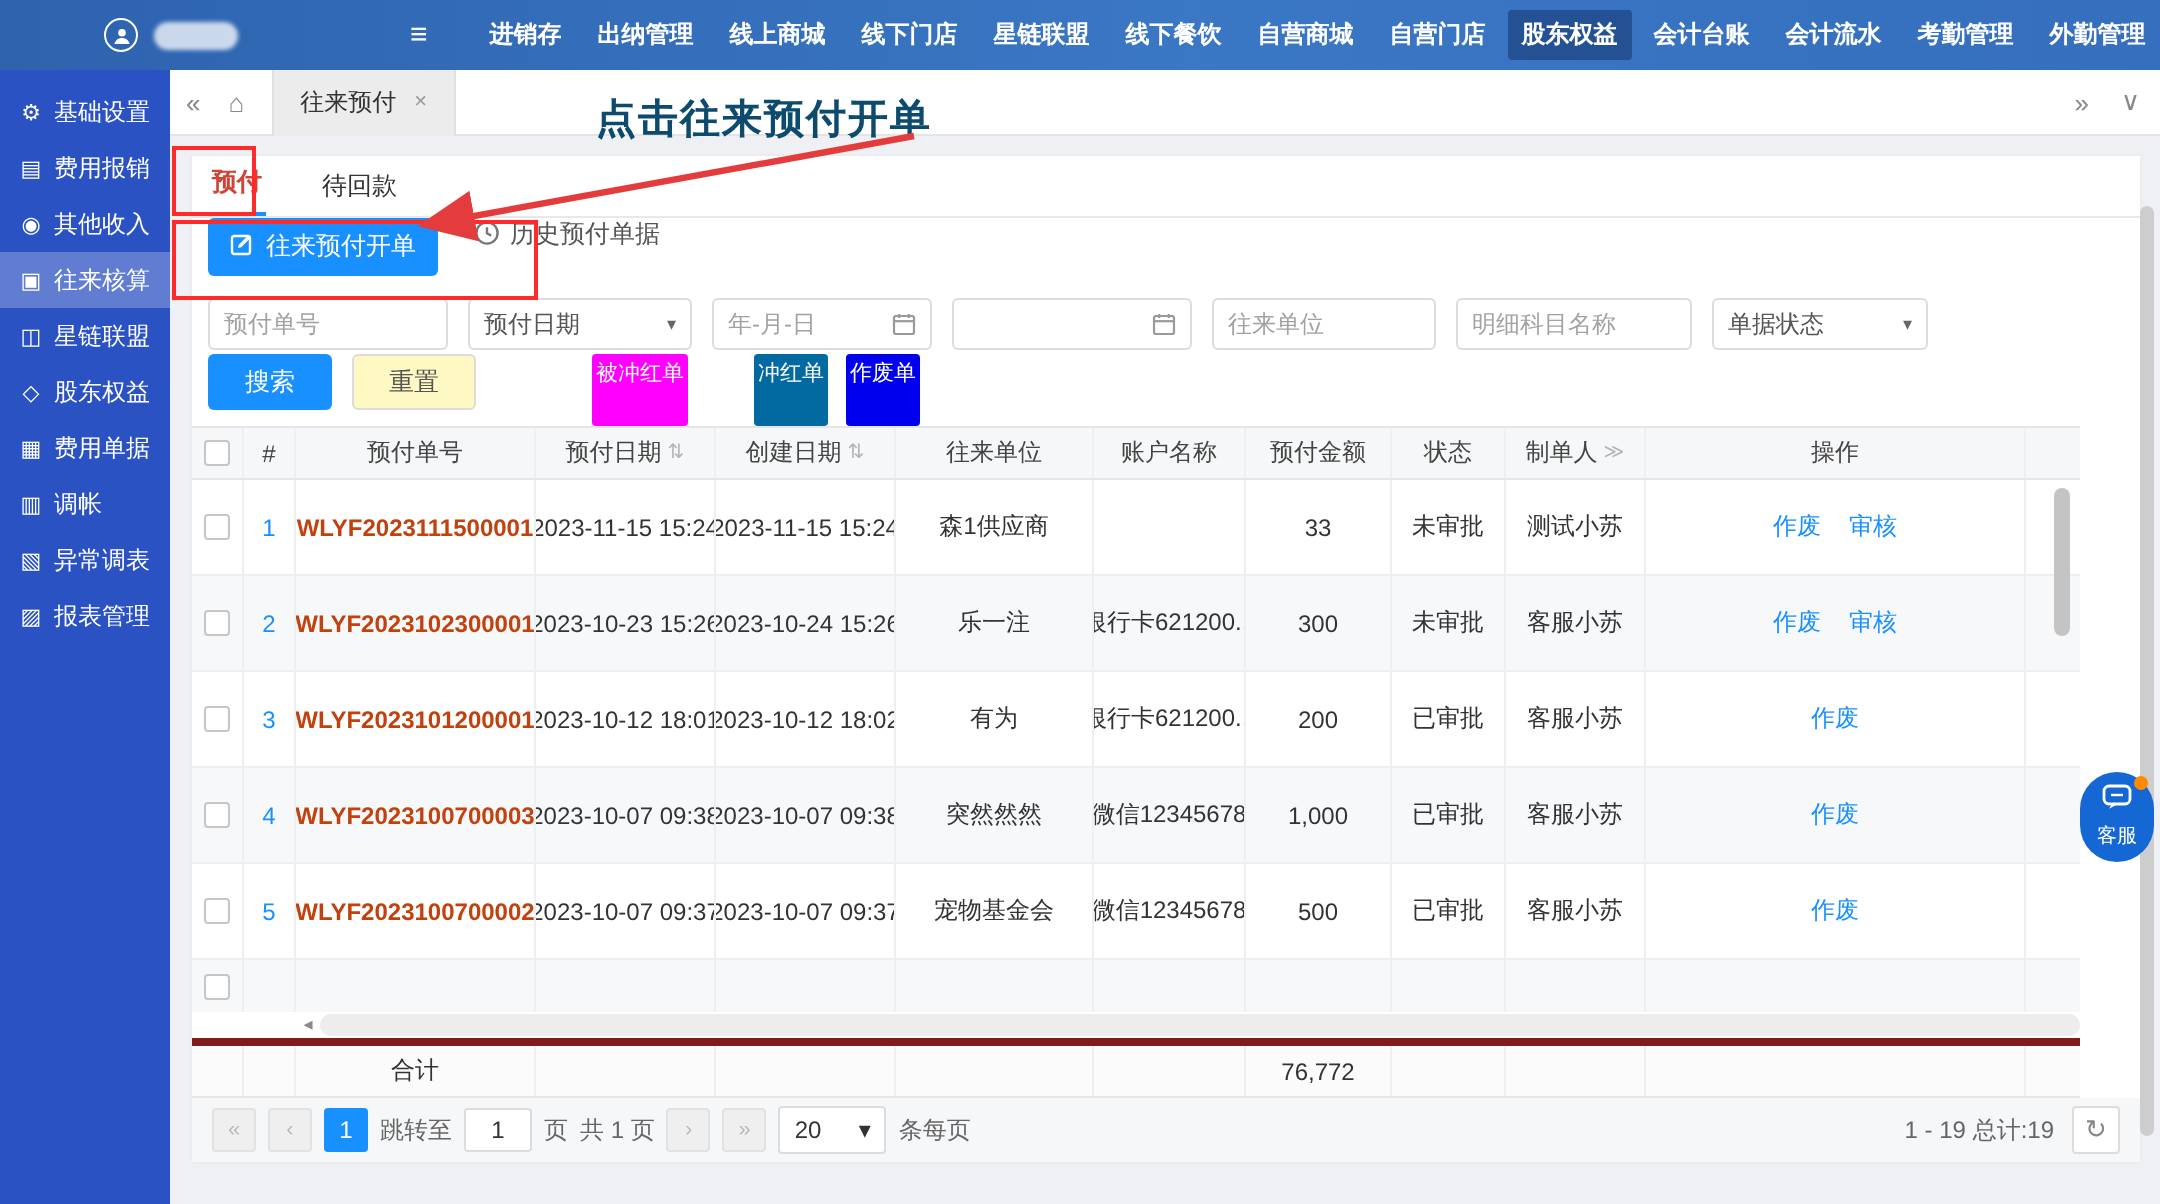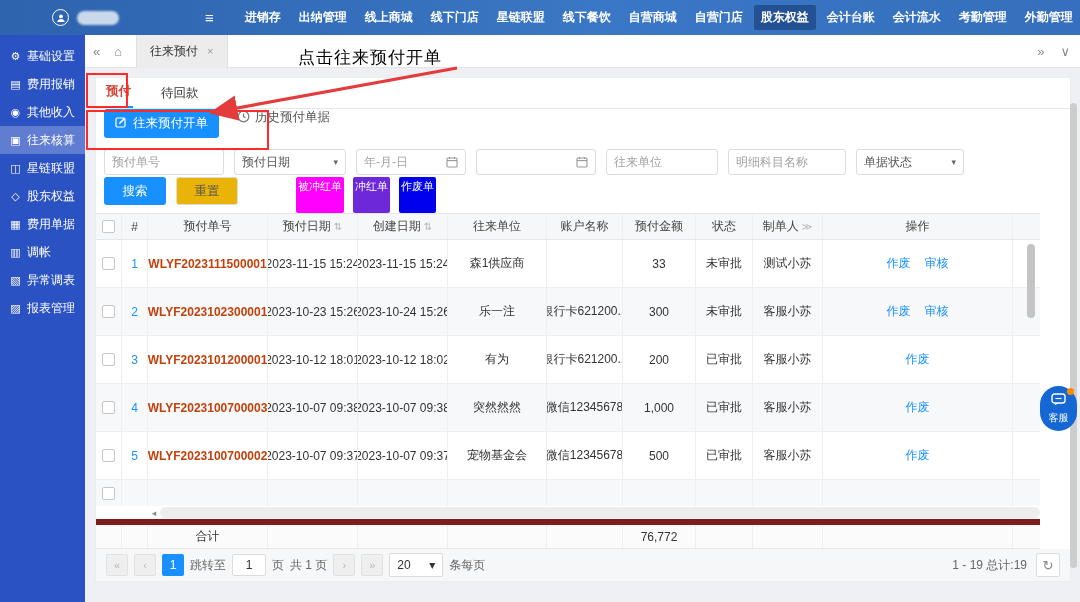--- a/index.html
+++ b/index.html
@@ -59,21 +59,21 @@
   .filters { height: 28px; display: flex; gap: 10px; padding-left: 8px; }
   .field { height: 26px; border: 1px solid #dcdcdc; border-radius: 3px; background: #fff;
     display: flex; align-items: center; justify-content: space-between;
     padding: 0 7px; font-size: 12px; color: #a2a2a2; cursor: text; }
   .field .sel-caret { color: #666; font-size: 9px; }
   .field svg { flex: none; }
 
   .actions { height: 36px; display: flex; gap: 10px; padding-left: 8px; }
   .btn-search { width: 62px; height: 28px; background: #1890ff; color: #fff; border: none;
     border-radius: 3px; font-size: 12.5px; cursor: pointer; font-family: inherit; }
-  .btn-reset { width: 62px; height: 28px; background: #eab308; color: #555;
+  .btn-reset { width: 62px; height: 28px; background: #fef9c3; color: #555;
     border: 1px solid #dcdcdc; border-radius: 3px; font-size: 12.5px; cursor: pointer; font-family: inherit; }
   .legend { display: flex; gap: 9px; margin-left: 48px; }
   .badge { color: #fff; font-size: 11px; padding: 2px 2px; border-radius: 2px; white-space: nowrap; }
 
   
   .tablewrap { position: relative; width: 944px; }
   .trow { display: grid;
     grid-template-columns: 26px 26px 120px 90px 90px 99px 76px 73px 57px 70px 190px 1fr;
     align-items: center; }
   .trow > div { height: 100%; display: flex; align-items: center; justify-content: center;
@@ -95,21 +95,21 @@
   .op-link { color: #1890ff; cursor: pointer; margin: 0 7px; }
   .vscroll { position: absolute; left: 931px; top: 31px; width: 8px; height: 74px;
     background: #c4c4c4; border-radius: 4px; cursor: pointer; }
 
   .hscroll-row { height: 13px; display: flex; align-items: center; width: 944px; }
   .hscroll-spacer { width: 52px; height: 100%; background: #fff; }
   .hs-arrow { width: 12px; color: #8a8a8a; font-size: 9px; text-align: center; cursor: pointer; }
   .hscroll-track { flex: 1; height: 11px; background: #ededed; border-radius: 6px; }
   .hscroll-thumb { width: 99%; height: 11px; background: #b5b5b5; border-radius: 6px; cursor: pointer; }
 
-  .total-row { height: 30px; background: #fbfbfb; border-top: 6px solid #7f1d1d;
+  .total-row { height: 30px; background: #fbfbfb; border-top: 4px solid #7f1d1d;
     border-bottom: 1px solid #e6e6e6; width: 944px; }
   .total-row > div { color: #333; }
 
   
   .pager { height: 32px; background: #f6f7f8; display: flex; align-items: center;
     gap: 6px; padding: 0 10px; font-size: 12px; color: #666; }
   .pg-btn { width: 22px; height: 22px; background: #efefef; border: 1px solid #e2e2e2;
     border-radius: 2px; color: #b9b9b9; display: flex; align-items: center;
     justify-content: center; font-size: 11px; cursor: pointer; }
   .pg-cur { width: 22px; height: 22px; background: #1890ff; border-radius: 2px; color: #fff;
@@ -123,21 +123,21 @@
   .pg-refresh { width: 24px; height: 24px; border: 1px solid #dcdcdc; border-radius: 2px;
     background: #fff; display: flex; align-items: center; justify-content: center;
     color: #888; font-size: 13px; cursor: pointer; }
 
   .page-scrollbar { position: absolute; right: 3px; top: 68px; width: 7px; height: 465px;
     background: #cdcdcd; border-radius: 4px; cursor: pointer; }
 
   
   .anno { position: absolute; z-index: 40; pointer-events: none; }
   .anno-box { border: 2px solid #ff2a2a; }
-  .anno-text { color: #000000; font-size: 17px; font-weight: normal; letter-spacing: 1px; white-space: nowrap; }
+  .anno-text { color: #0c4a6e; font-size: 20px; font-weight: bold; letter-spacing: 1px; white-space: nowrap; }
 
   .float-cs { position: absolute; left: 1040px; top: 386px; width: 37px; height: 45px;
     background: #1567d3; border-radius: 19px; z-index: 45; display: flex; flex-direction: column;
     align-items: center; justify-content: center; gap: 1px; cursor: pointer; }
   .float-cs .cs-label { color: #fff; font-size: 10px; }
   .float-cs .cs-dot { position: absolute; right: 3px; top: 2px; width: 7px; height: 7px;
     background: #ff8a00; border-radius: 50%; }
 </style>
 </head>
 <body>
@@ -293,21 +293,21 @@
           <span style="color:#555">单据状态</span>
           <span class="sel-caret">▾</span>
         </span>
       </div>
 
       <div class="actions">
         <button class="btn-search">搜索</button>
         <button class="btn-reset">重置</button>
         <span class="legend">
             <span class="badge" style="background: rgb(255, 0, 255);">被冲红单</span>
-            <span class="badge" style="background: #6d28d9;">冲红单</span>
+            <span class="badge" style="background: #0369a1; margin-left: 24px;">冲红单</span>
             <span class="badge" style="background: rgb(0, 0, 238);">作废单</span>
           </span>
       </div>
 
       <div class="tablewrap">
         <div class="trow thead">
             <div>
               <span class="cb"></span>
             </div>
             <div>

